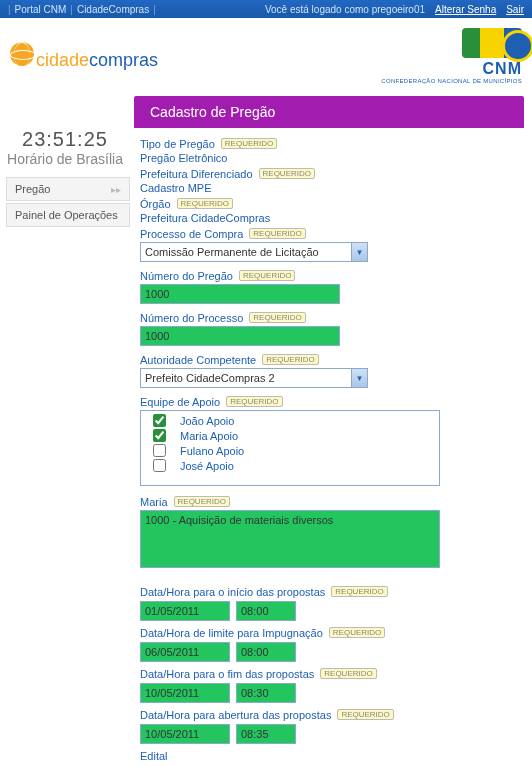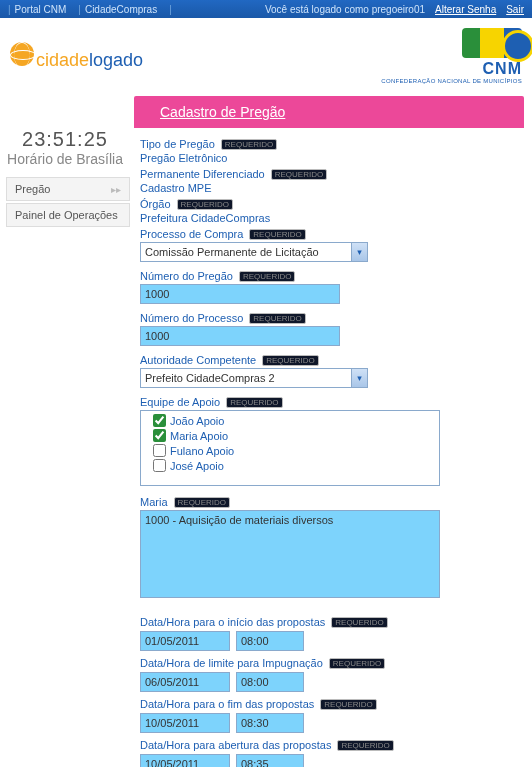--- a/index.html
+++ b/index.html
@@ -1,19 +1,19 @@
 <!DOCTYPE html>
 <html><head>
 <meta charset="utf-8">
 <style>
 * { margin: 0; padding: 0; box-sizing: border-box; font-family: Arial, Helvetica, sans-serif; }
 body { background: #e8e8e8; font-size: 11px; color: #333; }
 .page { width: 532px; margin: 0 auto; background: #fff; }
 .topbar { background: linear-gradient(#2168c2, #1a58a8); height: 18px; color: #fff; display: flex; align-items: center; padding: 0 8px; font-size: 10px; }
-.topbar .crumb { color: #cde3fb; margin-right: 12px; }
+.topbar .crumb { color: #cde3fb; margin-right: 4px; }
 .topbar .sep { color: #6fa4dd; margin-right: 4px; }
 .topbar .spacer { flex: 1; }
 .topbar a { color: #fff; text-decoration: underline; margin-left: 10px; }
 .header { display: flex; align-items: center; padding: 10px 10px 6px 10px; }
 .logo-wrap { display: flex; align-items: baseline; }
 .logo-globe { width: 24px; height: 24px; border-radius: 50%; background: #f5a623; position: relative; margin-right: 2px; display: inline-block; }
 .logo-globe::before, .logo-globe::after { content:""; position:absolute; border:1px solid #fff; border-radius:50%; }
 .logo-globe::before { left:4px; top:0; width:16px; height:24px; border-left:none; border-right:none; }
 .logo-globe::after { left:0; top:8px; width:24px; height:8px; }
 .logo-text { font-size: 18px; font-weight: normal; }
@@ -26,38 +26,38 @@
 .cnm-text { font-size: 16px; font-weight: bold; color:#1e5fb2; letter-spacing:1px; margin-top:2px; }
 .cnm-sub { font-size: 6px; color:#1e5fb2; letter-spacing:0.3px; }
 .body { display: flex; }
 .sidebar { width: 130px; padding: 6px 0 0 6px; }
 .clock { text-align: center; margin: 4px 6px 10px 0; }
 .clock-time { font-size: 20px; color: #555; letter-spacing:1px;margin-top:32px; }
 .clock-sub { font-size: 14px; color: #888; }
 .side-item { background: #f4f4f4; border: 1px solid #ddd; padding: 5px 8px; font-size: 11px; color: #555; margin-bottom: 2px; display:flex; align-items:center; justify-content:space-between; cursor: pointer; }
 .side-item .arrow { color:#bbb; font-size:10px; }
 .main { flex: 1; padding: 6px 8px 12px 4px; }
-.panel-title { background: #ec4899; color: #fff; padding: 8px 26px; font-size: 14px; border-radius: 2px 2px 0 0; text-decoration: underline; }
+.panel-title { background: #a21caf; color: #fff; padding: 8px 16px; font-size: 14px; border-radius: 2px 2px 0 0; }
 .form-body { padding: 6px 4px 0 6px; font-size: 11px; color: #1e5fb2; }
-.field-line { margin: 4px 0 2px 0; display:flex; align-items:center; gap:6px; }
+.field-line { margin: 4px 0 2px 0; display:flex; align-items:flex-start; gap:6px; }
 .field-label { color: #1e5fb2; }
-.reqbadge { display:inline-block; font-size:8px; color:#888; border:1px solid #bbb; background:#0f172a; padding:0 3px; border-radius:2px; text-transform:uppercase; }
+.reqbadge { display:inline-block; font-size:8px; color:#888; border:1px solid #bbb; background:#fef9c3; padding:0 3px; border-radius:2px; text-transform:uppercase; }
 .static-val { color:#1e5fb2; font-size:11px; margin:1px 0 4px 0; }
-.txtinput, .selinput, .tarea { border:1px solid #8aa9cc; font-size:11px; padding:3px 4px; color:#333; background:#7dd3fc; }
+.txtinput, .selinput, .tarea { border:1px solid #8aa9cc; font-size:11px; padding:3px 4px; color:#333; background:#22c55e; }
 .txtinput { width: 200px; }
 .selinput { width: 228px; background:#fff; position:relative; padding-right:18px; }
 .sel-wrap { position:relative; display:inline-block; }
 .sel-btn { position:absolute; right:1px; top:1px; bottom:1px; width:16px; background:linear-gradient(#cfe1f6,#a9c6e8); border-left:1px solid #8aa9cc; display:flex; align-items:center; justify-content:center; color:#1e5fb2; font-size:9px; pointer-events:none; }
 .listbox { border:1px solid #8aa9cc; width: 300px; height: 76px; overflow-y:scroll; padding:2px 4px; background:#fff; }
-.listbox label { display:flex; align-items:center; gap:4px; padding:1px 8px; color:#1e5fb2; cursor:pointer; font-size:11px; }
+.listbox label { display:flex; align-items:center; gap:14px; padding:1px 8px; color:#1e5fb2; cursor:pointer; font-size:11px; }
 .listbox input { accent-color:#2a8f3a; }
-.tarea { width: 300px; height: 88px; resize:none; }
+.tarea { width: 300px; height: 58px; resize:none; }
 .dtrow { display:flex; gap:6px; margin:3px 0 6px 0; }
 .dtrow .txtinput { width: 90px; }
-.dtrow .time { width: 68px; }
+.dtrow .time { width: 60px; }
 </style>
 </head>
 <body>
 
 <div class="page">
   <div class="topbar">
     <span class="sep">|</span>
     <span class="crumb">Portal CNM</span>
     <span class="sep">|</span>
     <span class="crumb">CidadeCompras</span>
@@ -65,21 +65,21 @@
     <span class="spacer"></span>
     <span style="color:#cde3fb">Você está logado como pregoeiro01</span>
     <a>Alterar Senha</a>
     <a>Sair</a>
   </div>
 
   <div class="header">
     <div class="logo-wrap">
       <span class="logo-globe"></span>
       <span class="logo-text">
-        <span class="w1">cidade</span><span class="w2">logado</span>
+        <span class="w1">cidade</span><span class="w2">compras</span>
       </span>
     </div>
     <span class="spacer"></span>
     <div class="cnm-logo">
       <div class="cnm-flag"></div>
       <div class="cnm-text">CNM</div>
       <div class="cnm-sub">CONFEDERAÇÃO NACIONAL DE MUNICÍPIOS</div>
     </div>
   </div>
 
@@ -102,21 +102,21 @@
       <div class="panel-title">Cadastro de Pregão</div>
       <div class="form-body">
 
         <div class="field-line">
           <span class="field-label">Tipo de Pregão</span>
           <span class="reqbadge">REQUERIDO</span>
         </div>
         <div class="static-val">Pregão Eletrônico</div>
 
         <div class="field-line">
-          <span class="field-label">Permanente Diferenciado</span>
+          <span class="field-label">Prefeitura Diferenciado</span>
           <span class="reqbadge">REQUERIDO</span>
         </div>
         <div class="static-val">Cadastro MPE</div>
 
         <div class="field-line">
           <span class="field-label">Órgão</span>
           <span class="reqbadge">REQUERIDO</span>
         </div>
         <div class="static-val">Prefeitura CidadeCompras</div>
 

